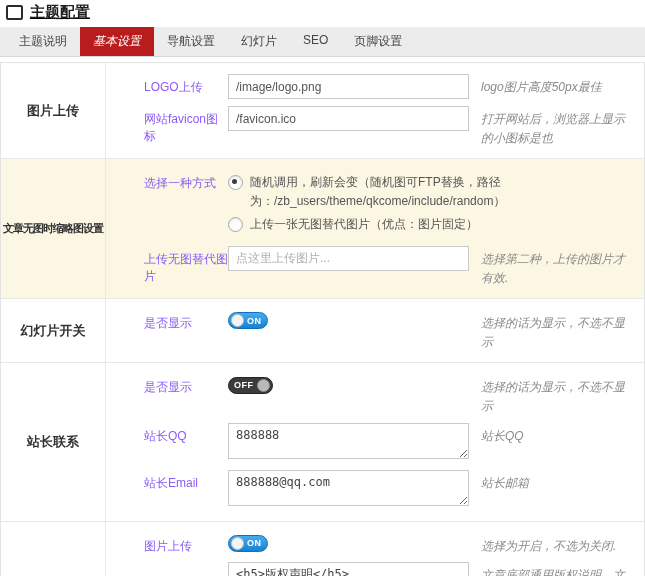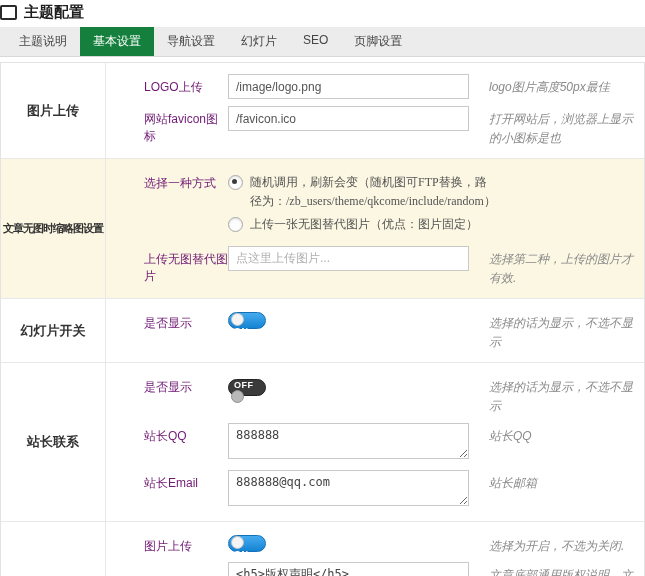--- a/index.html
+++ b/index.html
@@ -1,71 +1,71 @@
 <!DOCTYPE html>
 <html><head>
 <meta charset="utf-8">
 <style>
   html,body{margin:0;padding:0;background:#fff;}
   body{width:645px;font-family:"Liberation Sans","DejaVu Sans",sans-serif;-webkit-font-smoothing:antialiased;}
   .page{position:relative;width:645px;}
 
   
-  .hdr{display:flex;align-items:center;padding:3px 6px 2px 0;}
+  .hdr{display:flex;align-items:center;padding:3px 6px 2px 6px;text-decoration:underline;}
   .hdr .sq{width:13px;height:11px;border:2px solid #2b2b2b;border-radius:2px;margin-right:7px;}
   .hdr .ttl{font-size:15px;font-weight:bold;color:#1e1e1e;}
 
   
   .tabbar{display:flex;align-items:stretch;background:#ececec;border-bottom:1px solid #d8d8d8;margin-top:3px;}
   .tab{padding:6px 13px;font-size:12px;color:#444;cursor:pointer;white-space:nowrap;}
   .tab:first-child{margin-left:6px;}
-  .tab.checked{background:#15803d;color:#fff;}
+  .tab.checked{background:#b91c1c;color:#fff;font-style:italic;}
 
   
   .panel{border:1px solid #e3e3e3;border-top:1px solid #e3e3e3;margin-top:5px;background:#fff;}
   .row{display:flex;border-bottom:1px solid #e8e8e8;background:#fff;}
   .row:last-child{border-bottom:1px solid #e3e3e3;}
   .row.warn{background:#fbf7e2;}
   .row-title{width:105px;flex:none;border-right:1px solid #e8e8e8;display:flex;flex-direction:column;
     align-items:center;justify-content:center;font-weight:bold;color:#333;font-size:13px;text-align:center;
     padding:8px 2px;box-sizing:border-box;position:relative;}
   .row-title.tight{font-size:11px;letter-spacing:-1px;white-space:nowrap;}
   .row-body{flex:1;padding:4px 8px 4px 38px;box-sizing:border-box;min-width:0;}
 
   .field{display:flex;margin:7px 0;}
-  .f-label{width:84px;flex:none;font-size:12px;color:#701a75;padding-top:5px;line-height:1.4;}
+  .f-label{width:84px;flex:none;font-size:12px;color:#8b5cf6;padding-top:5px;line-height:1.4;}
   .f-control{width:241px;flex:none;min-width:0;}
-  .f-hint{flex:1;margin-left:20px;font-size:12px;color:#8a8a8a;font-style:italic;padding-top:4px;line-height:1.55;min-width:0;}
+  .f-hint{flex:1;margin-left:12px;font-size:12px;color:#8a8a8a;font-style:italic;padding-top:4px;line-height:1.55;min-width:0;}
 
   input.text{width:100%;box-sizing:border-box;height:25px;border:1px solid #c9c9c9;padding:3px 7px;
     font-size:12px;color:#555;font-family:"Liberation Sans",sans-serif;background:#fff;}
   input.text::placeholder{color:#b0b0b0;}
   textarea.ta{width:100%;box-sizing:border-box;border:1px solid #c9c9c9;padding:3px 7px;font-size:12px;
     color:#444;font-family:"DejaVu Sans Mono",monospace;line-height:1.45;resize:both;background:#fff;}
   textarea.ta.small{height:36px;}
   textarea.ta.big{height:50px;}
 
   
-  .toggle{display:inline-flex;align-items:flex-start;height:17px;border-radius:9px;box-sizing:border-box;
-    font-size:9px;font-weight:bold;color:#fff;cursor:pointer;margin-top:2px;padding:0 2px;min-width:38px;flex-direction:column;}
+  .toggle{display:inline-flex;align-items:center;height:17px;border-radius:9px;box-sizing:border-box;
+    font-size:9px;font-weight:bold;color:#fff;cursor:pointer;margin-top:2px;padding:0 2px;min-width:38px;}
   .toggle .knob{width:13px;height:13px;border-radius:50%;flex:none;}
   .toggle .t-label{padding:0 3px;letter-spacing:0.5px;}
   .toggle.on{background:linear-gradient(#45abef,#1583d3);border:1px solid #136fb6;}
   .toggle.on .knob{order:0;background:#f4f4f4;border:1px solid #c3c3c3;box-sizing:border-box;}
   .toggle.on .t-label{order:1;}
   .toggle.off{background:#3b3b3b;border:1px solid #222;}
   .toggle.off .knob{order:1;background:#b9b9b9;border:1px solid #8f8f8f;box-sizing:border-box;}
   .toggle.off .t-label{order:0;}
 
   
   .radio-line{display:flex;margin:3px 0 5px 0;cursor:pointer;}
   .radio{width:13px;height:13px;border-radius:50%;border:1px solid #a8a8a8;background:#fdfdfd;flex:none;
     position:relative;margin:2px 7px 0 0;box-shadow:inset 0 1px 2px rgba(0,0,0,.12);}
   .radio.checked::after{content:"";position:absolute;left:3px;top:3px;width:5px;height:5px;border-radius:50%;background:#3c3c3c;}
-  .radio-text{font-size:12px;color:#555;line-height:1.55;font-family:Liberation Serif, serif;}
+  .radio-text{font-size:12px;color:#555;line-height:1.55;}
 </style>
 </head>
 <body>
 
 <div class="page">
 
   <div class="hdr">
     <span class="sq"></span>
     <span class="ttl">主题配置</span>
   </div>

